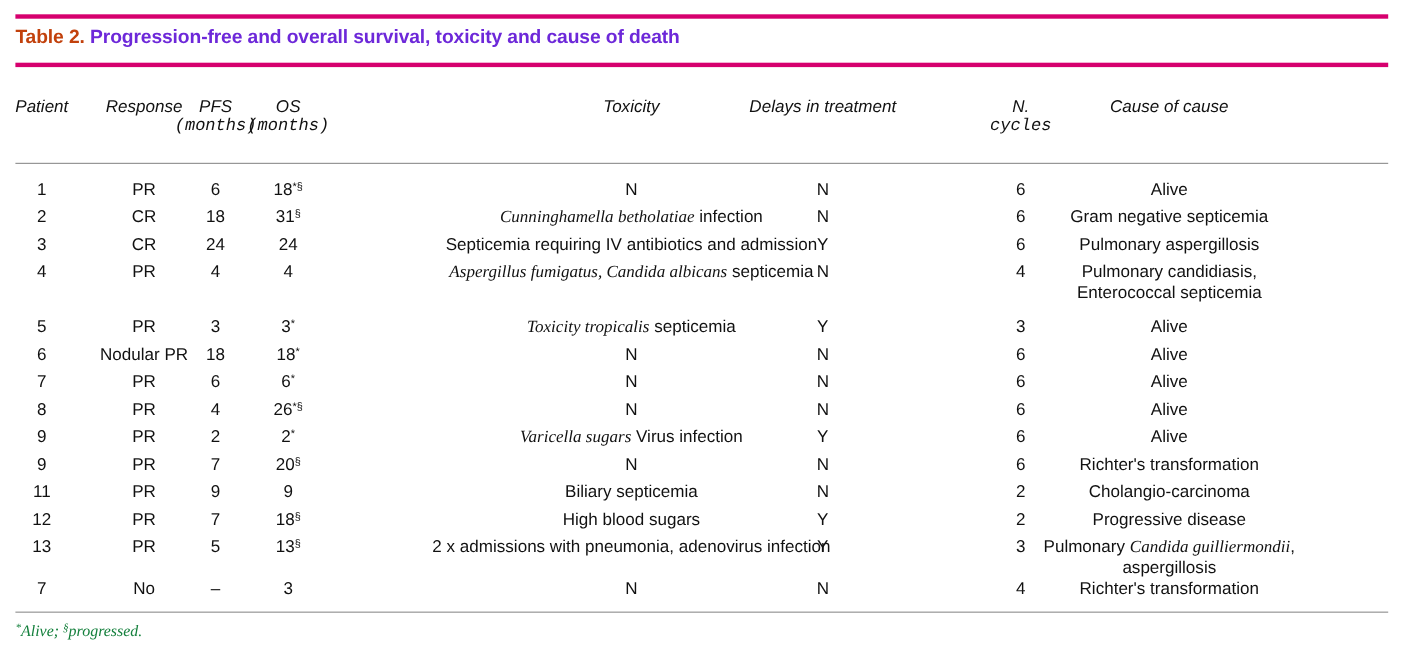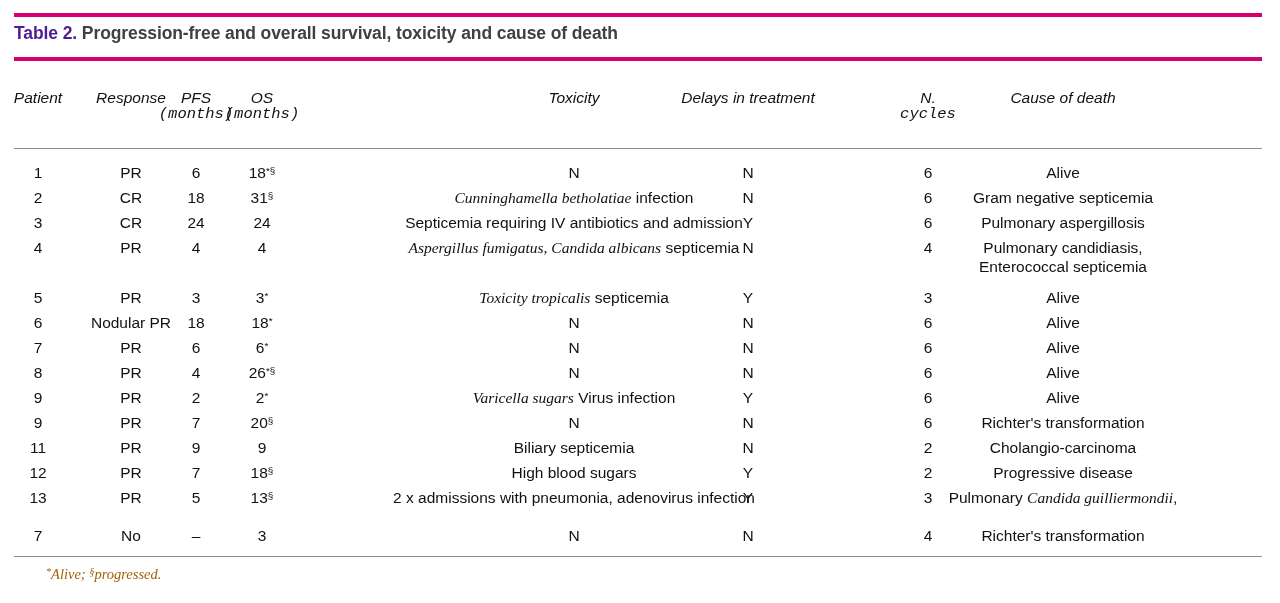--- a/index.html
+++ b/index.html
@@ -44,22 +44,22 @@
 
   #table-title {
     position: absolute;
     top: 23px;
     left: 0;
     font-size: 17.5px;
     font-weight: bold;
     letter-spacing: -0.1px;
     white-space: nowrap;
   }
-  #table-title .tnum { color: #4c1d95; }
-  #table-title .ttext { color: #404040; }
+  #table-title .tnum { color: #c2410c; }
+  #table-title .ttext { color: #6d28d9; }
 
   
   .row {
     position: absolute;
     left: 0;
     width: 1248px;
     height: 0;
   }
   .cell {
     position: absolute;
@@ -97,23 +97,22 @@
   .it { font-style: italic; font-family: Liberation Serif, serif; }
   .line2 { display: block; }
 
   #footnote {
     position: absolute;
     top: 566px;
     left: 0;
     font-family: "Liberation Serif", serif;
     font-style: italic;
     font-size: 14.5px;
-    color: #a16207;
+    color: #15803d;
     white-space: nowrap;
-    margin-left: 32px;
   }
   #footnote sup { font-size: 0.7em; vertical-align: 0.42em; }
 </style>
 </head>
 <body>
 
 <div id="table-figure">
 
   <div class="rule-magenta rule-top"></div>
 
@@ -134,21 +133,21 @@
     <div class="cell c-os">
       <span>OS</span>
       <span class="sub">(months)</span>
     </div>
     <div class="cell c-tox">Toxicity</div>
     <div class="cell c-delay">Delays in treatment</div>
     <div class="cell c-cycles">
       <span>N.</span>
       <span class="sub">cycles</span>
     </div>
-    <div class="cell c-cause">Cause of death</div>
+    <div class="cell c-cause">Cause of cause</div>
   </div>
 
   <div class="rule-grey rule-head-bottom"></div>
 
   <div id="body-rows">
       <div class="row" style="top: 163px;">
         <div class="cell body-cell c-patient">1</div>
         <div class="cell body-cell c-response">PR</div>
         <div class="cell body-cell c-pfs">6</div>
         <div class="cell body-cell c-os">18<sup>*§</sup></div>
@@ -268,21 +267,21 @@
         <div class="cell body-cell c-cause">Progressive disease</div>
       </div>
       <div class="row" style="top: 488px;">
         <div class="cell body-cell c-patient">13</div>
         <div class="cell body-cell c-response">PR</div>
         <div class="cell body-cell c-pfs">5</div>
         <div class="cell body-cell c-os">13<sup>§</sup></div>
         <div class="cell body-cell c-tox">2 x admissions with pneumonia, adenovirus infection</div>
         <div class="cell body-cell c-delay">Y</div>
         <div class="cell body-cell c-cycles">3</div>
-        <div class="cell body-cell c-cause">Pulmonary <span class="it">Candida guilliermondii</span>,</div>
+        <div class="cell body-cell c-cause">Pulmonary <span class="it">Candida guilliermondii</span>,<span class="line2">aspergillosis</span></div>
       </div>
       <div class="row" style="top: 526px;">
         <div class="cell body-cell c-patient">7</div>
         <div class="cell body-cell c-response">No</div>
         <div class="cell body-cell c-pfs">–</div>
         <div class="cell body-cell c-os">3</div>
         <div class="cell body-cell c-tox">N</div>
         <div class="cell body-cell c-delay">N</div>
         <div class="cell body-cell c-cycles">4</div>
         <div class="cell body-cell c-cause">Richter's transformation</div>

